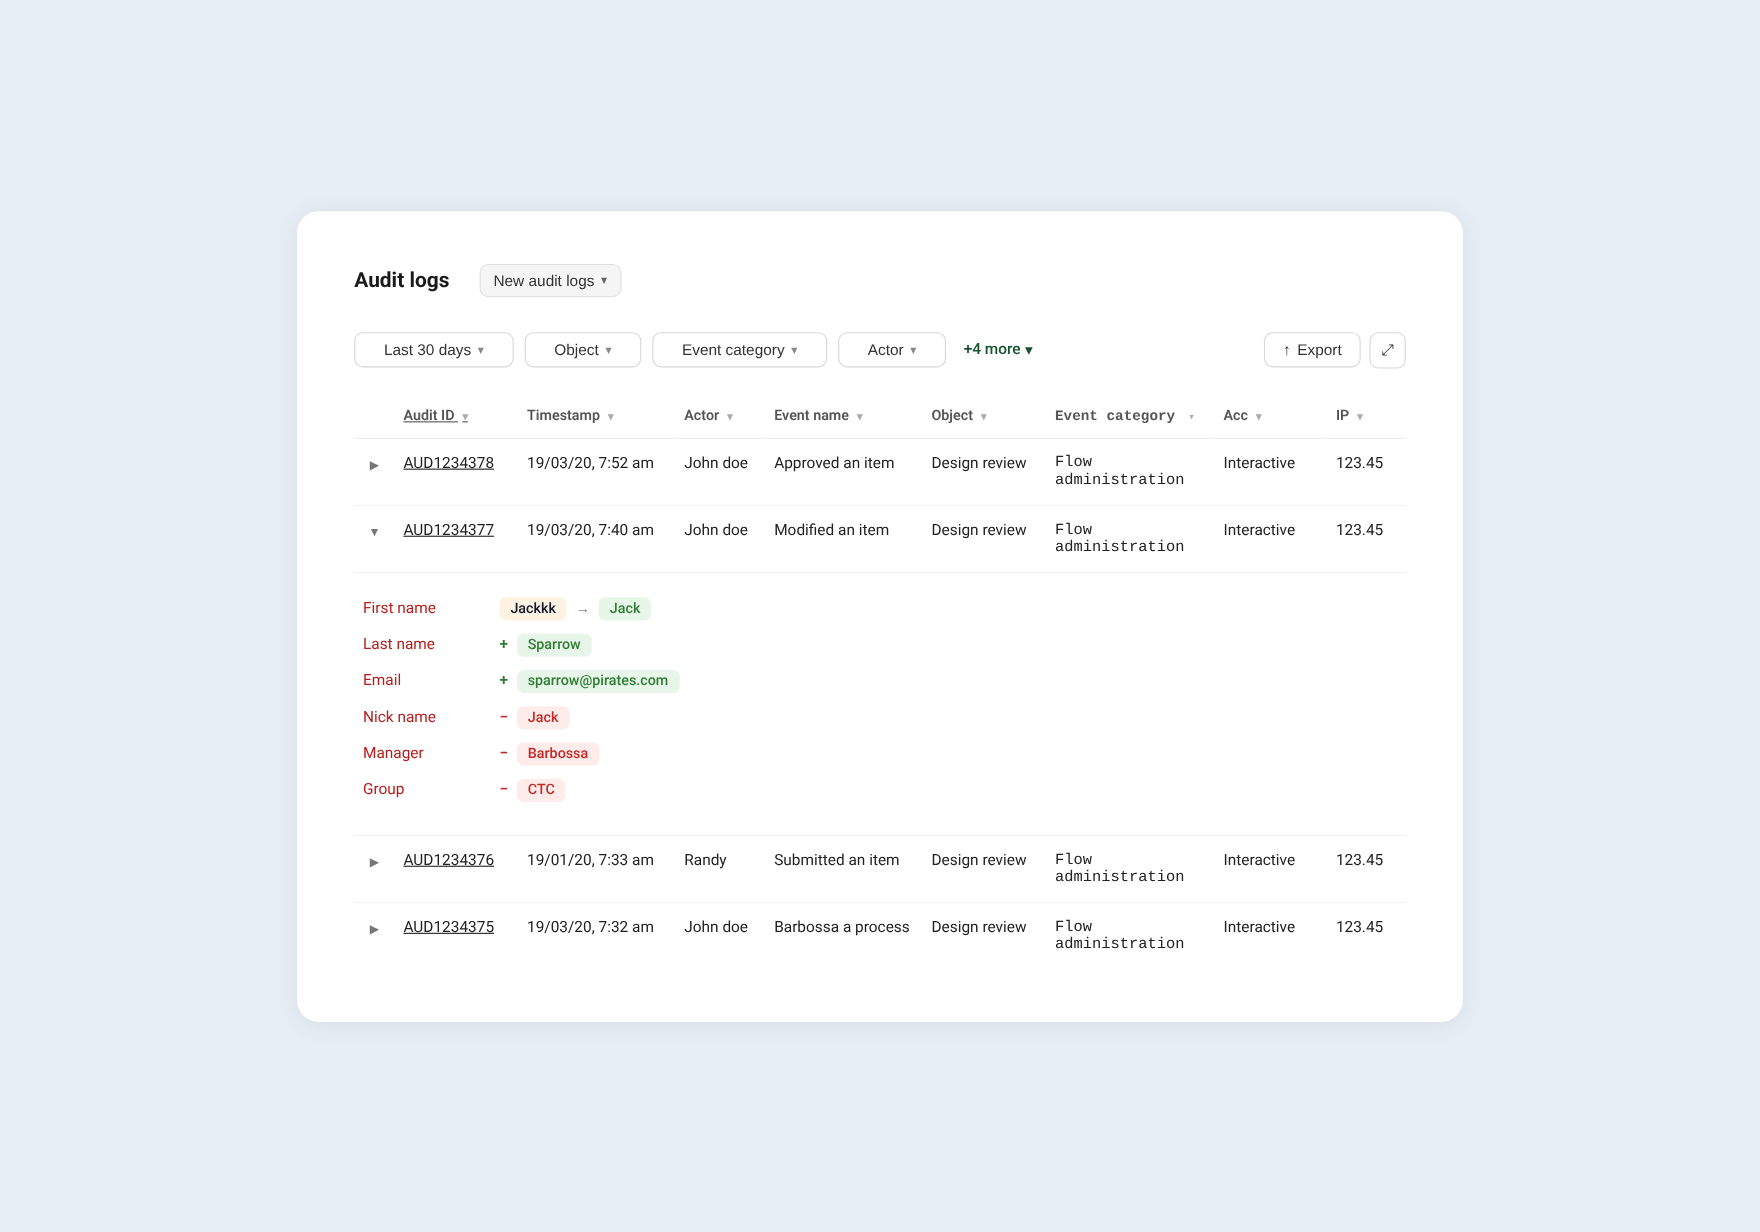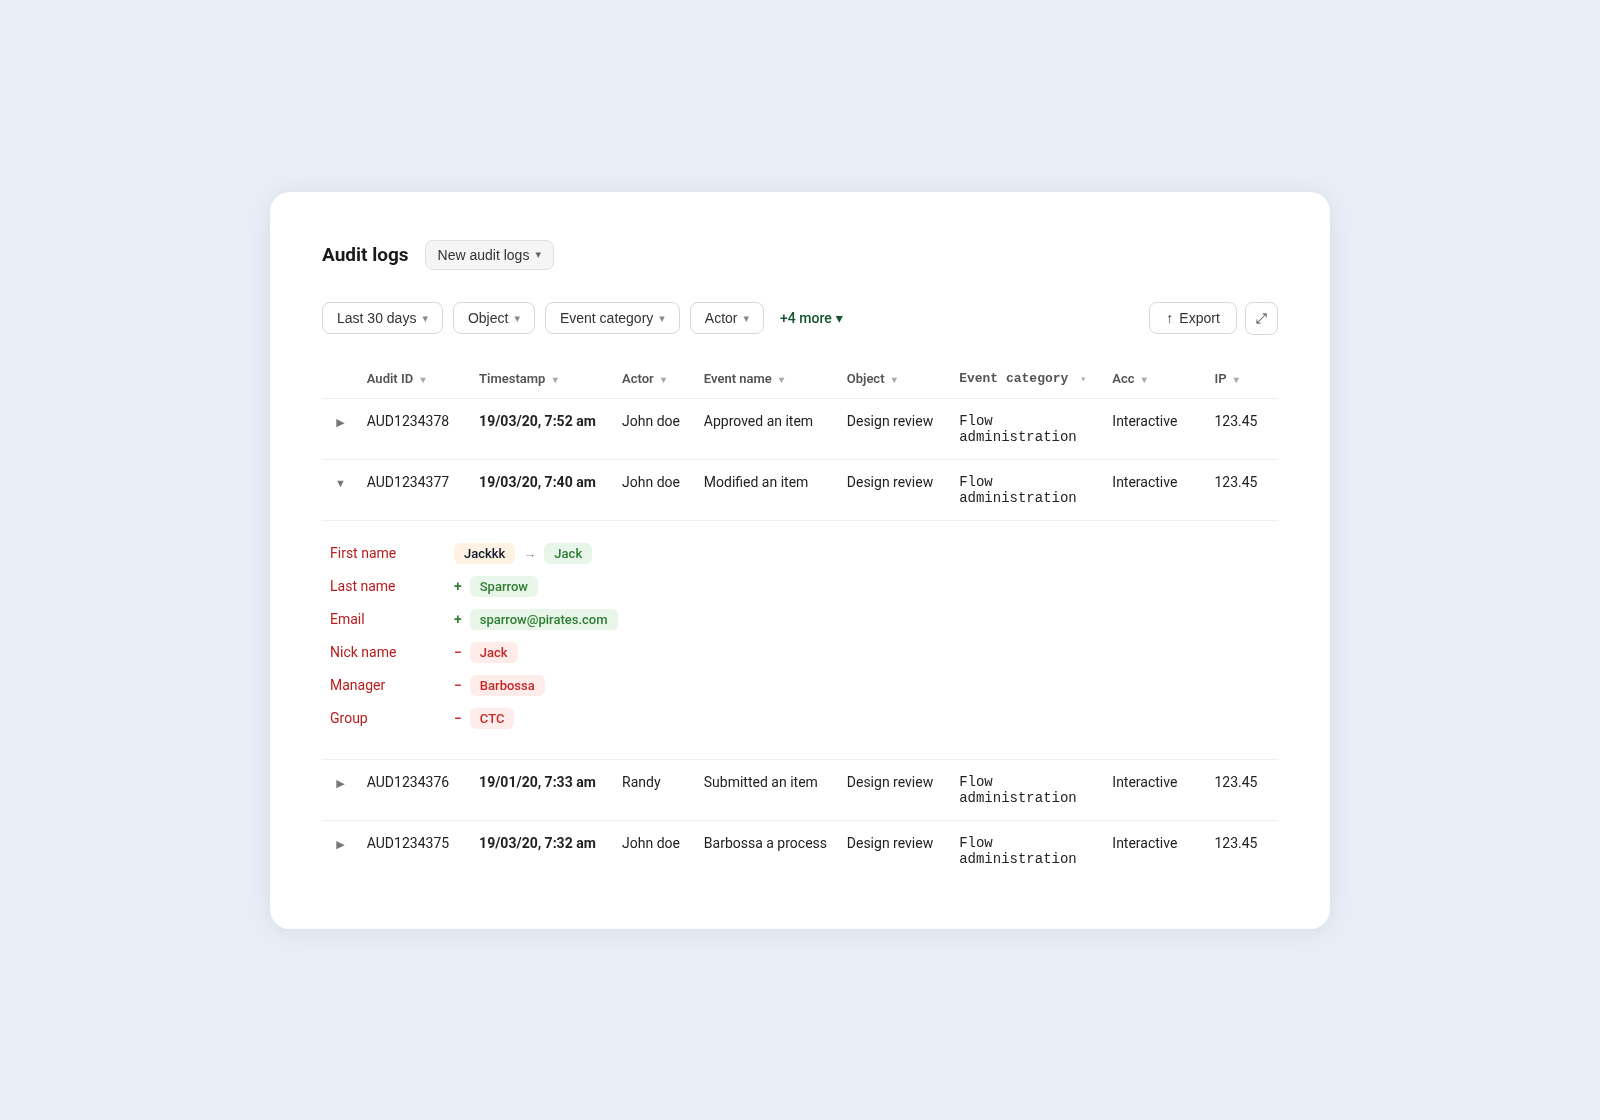--- a/index.html
+++ b/index.html
@@ -41,20 +41,21 @@
       align-items: center;
       gap: 6px;
       background: #f5f5f5;
       border: 1px solid #e0e0e0;
       border-radius: 8px;
       padding: 6px 12px;
       font-size: 14px;
       font-weight: 500;
       color: #333;
       cursor: pointer;
+      margin-left: 11px;
     }
 
     .badge-dropdown .chevron {
       font-size: 11px;
       color: #666;
     }
 
     
     .filters-row {
       display: flex;
@@ -62,21 +63,21 @@
       gap: 10px;
       margin-bottom: 24px;
     }
 
     .filter-btn {
       display: flex;
       align-items: center;
       gap: 6px;
       border: 1px solid #d8d8d8;
       border-radius: 8px;
-      padding: 7px 14px;
+      padding: 7px 26px;
       font-size: 14px;
       color: #333;
       background: #fff;
       cursor: pointer;
       white-space: nowrap;
     }
 
     .filter-btn .chevron {
       font-size: 11px;
       color: #888;
@@ -236,22 +237,22 @@
     }
 
     .arrow-icon {
       color: #888;
       font-size: 13px;
     }
 
     .plus-icon { color: #2e7d32; font-weight: 600; }
     .minus-icon { color: #c62828; font-weight: 600; }
 
-    .col-auditid { width: 110px; }
-    .col-timestamp { width: 140px; font-weight: bold; }
+    .col-auditid { width: 110px; text-decoration: underline; }
+    .col-timestamp { width: 140px; }
     .col-actor { width: 80px; }
     .col-eventname { width: 140px; }
     .col-object { width: 110px; margin-left: 16px; }
     .col-eventcat { width: 150px; font-family: Liberation Mono, monospace; }
     .col-acc { width: 100px; }
     .col-ip { width: 70px; }
 
     
     .separator-row td {
       padding: 0;

